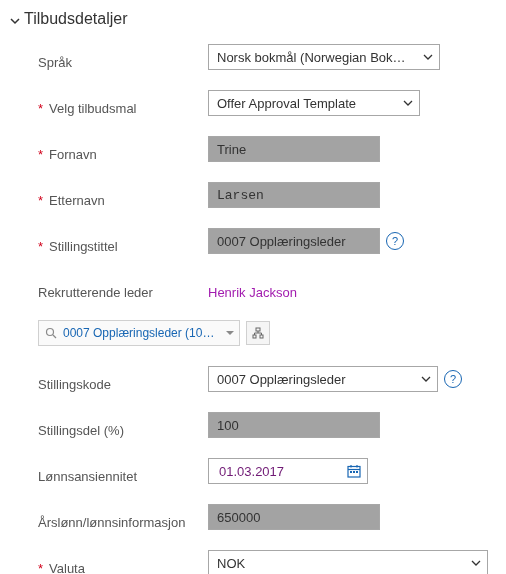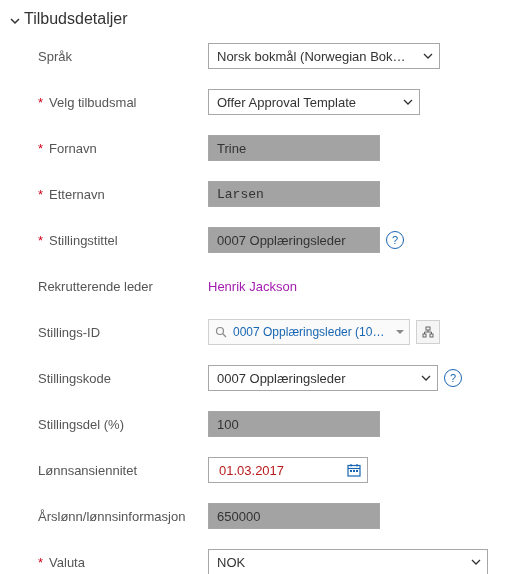--- a/index.html
+++ b/index.html
@@ -1,34 +1,34 @@
 <!DOCTYPE html>
 <html><head>
 <meta charset="utf-8">
 <style>
   html,body{margin:0;padding:0;font-family:Arial,Helvetica,sans-serif;font-size:13px;color:#333;background:#fff}
   .page{width:506px;height:574px;box-sizing:border-box;padding:10px 8px;position:relative}
   .section-header{display:flex;align-items:flex-end;gap:2px;margin-bottom:14px;cursor:pointer}
   .section-header .chev{width:14px;height:14px;display:inline-flex;align-items:center;justify-content:center;color:#333}
   .section-title{font-size:16px;color:#333;font-weight:400}
   .form{padding-left:30px}
-  .row{display:flex;align-items:center;margin-bottom:18px;min-height:28px}
+  .row{display:flex;align-items:flex-end;margin-bottom:18px;min-height:28px}
   .label-cell{width:170px;display:flex;align-items:center;gap:4px;font-size:13px;color:#555}
   .req{color:#d0021b;font-size:13px;margin-right:2px}
   .field-cell{display:flex;align-items:center;gap:6px}
   .select{position:relative;display:inline-flex;align-items:center;border:1px solid #a7a7a7;background:#fff;height:26px;box-sizing:border-box;padding:0 24px 0 8px;cursor:pointer;color:#333}
   .select .caret{position:absolute;right:6px;top:50%;transform:translateY(-50%)}
   .input{border:1px solid #a7a7a7;background:#a3a3a3;height:26px;box-sizing:border-box;padding:0 8px;color:#333;font-size:13px}
   .static{color:#a21caf}
   .lookup{position:relative;display:inline-flex;align-items:center;border:1px solid #d0d0d0;background:#fafafa;height:26px;box-sizing:border-box;padding:0 20px 0 24px;color:#1866b3;cursor:pointer;width:202px;font-size:12px}
   .lookup .mag{position:absolute;left:6px;top:50%;transform:translateY(-50%);color:#8a8a8a}
   .lookup .caret{position:absolute;right:5px;top:50%;transform:translateY(-50%);color:#8a8a8a}
   .iconbtn{width:22px;height:22px;border:1px solid #d0d0d0;background:#f5f5f5;display:inline-flex;align-items:center;justify-content:center;cursor:pointer;color:#666}
   .help{width:16px;height:16px;border:1px solid #1866b3;border-radius:50%;display:inline-flex;align-items:center;justify-content:center;color:#1866b3;font-size:11px;cursor:pointer}
-  .date-input{position:relative;display:inline-flex;align-items:center;border:1px solid #a7a7a7;background:#fff;height:26px;box-sizing:border-box;padding:0 28px 0 10px;color:#b91c1c;width:160px}
+  .date-input{position:relative;display:inline-flex;align-items:center;border:1px solid #a7a7a7;background:#fff;height:26px;box-sizing:border-box;padding:0 28px 0 10px;color:#701a75;width:160px}
   .date-input .cal{position:absolute;right:6px;top:50%;transform:translateY(-50%);color:#1866b3;cursor:pointer}
   svg{display:block}
   .truncate{white-space:nowrap;overflow:hidden;text-overflow:ellipsis}
 </style>
 </head>
 <body>
 
 <div class="page">
 
   <div class="section-header">
@@ -109,23 +109,20 @@
     <div class="row">
       <div class="label-cell">
           <span>Rekrutterende leder</span>
         </div>
       <div class="field-cell">
         <span class="static">Henrik Jackson</span>
       </div>
     </div>
 
     <div class="row">
-      <div class="label-cell">
-          <span>Stillings-ID</span>
-        </div>
       <div class="field-cell">
         <div class="lookup">
           <span class="mag">
             <svg width="12" height="12" viewBox="0 0 12 12">
                 <circle cx="5" cy="5" r="3.5" fill="none" stroke="#8a8a8a" stroke-width="1.2"></circle>
                 <line x1="8" y1="8" x2="11" y2="11" stroke="#8a8a8a" stroke-width="1.2"></line>
               </svg>
           </span>
           <span class="truncate">0007 Opplæringsleder (100002</span>
           <span class="caret">

